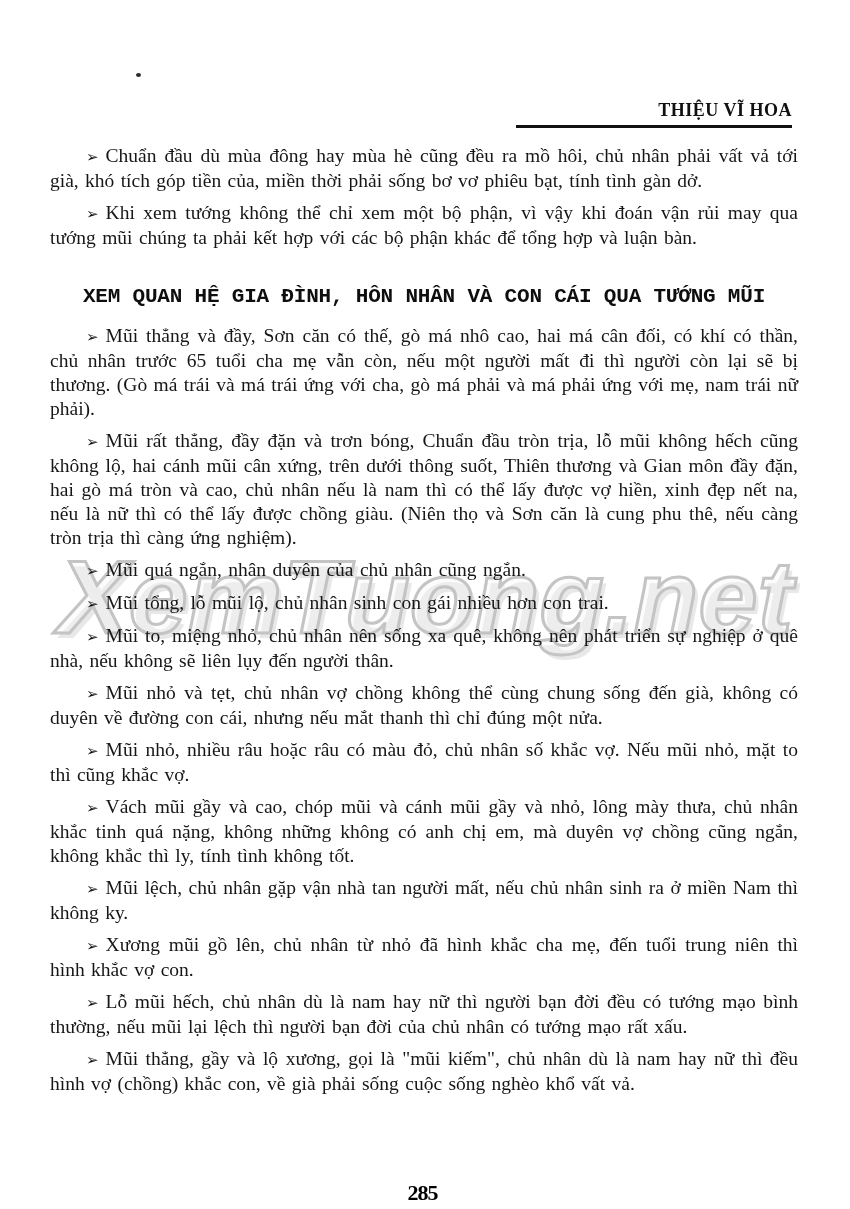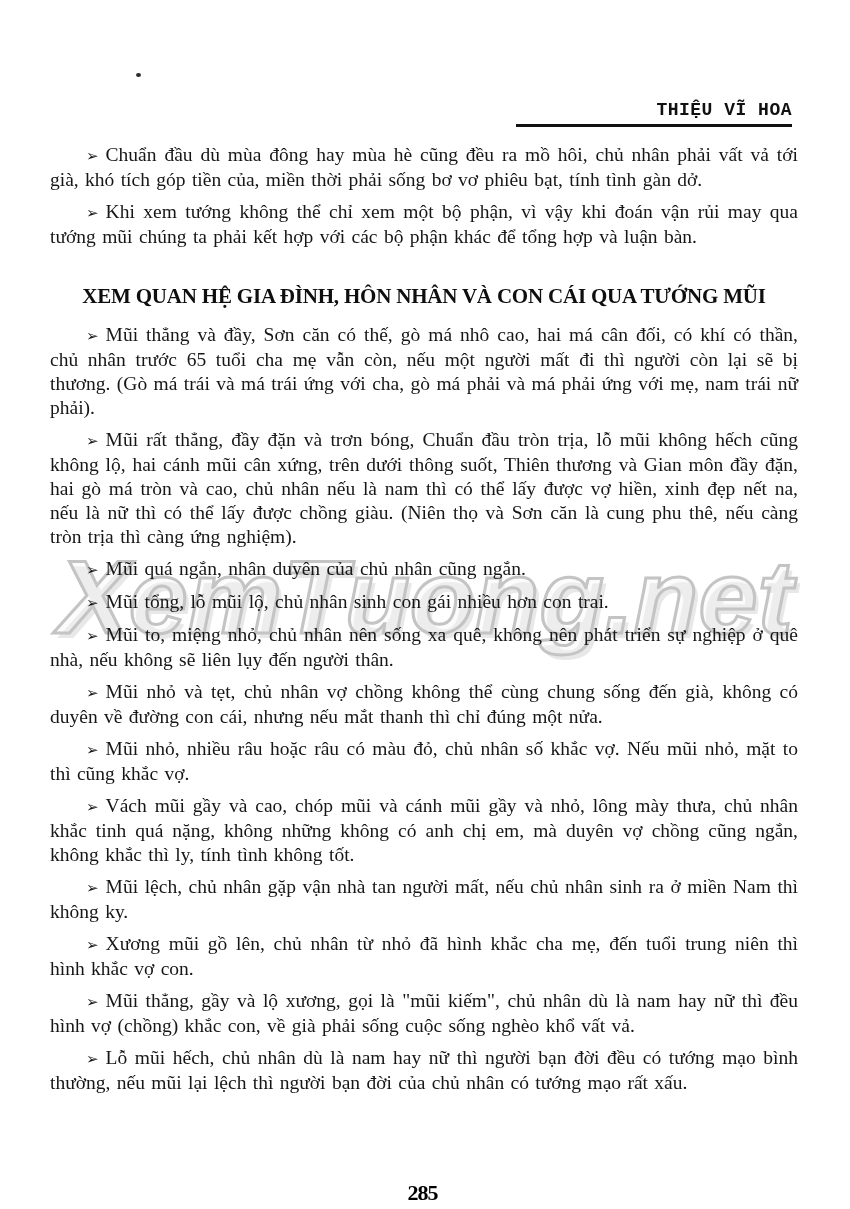--- a/index.html
+++ b/index.html
@@ -42,21 +42,21 @@
   }
   .author-wrap {
     width: 276px;
     margin-left: auto;
     margin-right: 6px;
     text-align: right;
     border-bottom: 3px solid #111;
     padding-bottom: 4px;
   }
   .author {
-    font-family: Liberation Mono, monospace;
+    font-family: Liberation Serif, serif;
     font-weight: bold;
     font-size: 18px;
     letter-spacing: 0.5px;
     color: #111;
     white-space: nowrap;
   }
   .body-text { margin-top: 16px; }
   p.para {
     font-size: 19.5px;
     line-height: 24px;
@@ -64,21 +64,21 @@
     text-indent: 36px;
     word-spacing: 1.5px;
     margin-bottom: 8px;
   }
   p.para .bullet {
     font-family: "DejaVu Sans", sans-serif;
     font-size: 15px;
     margin-right: 7px;
   }
   h2.section-title {
-    font-family: Liberation Serif, serif;
+    font-family: Liberation Mono, monospace;
     font-weight: bold;
     font-size: 21px;
     line-height: 26px;
     letter-spacing: -0.2px;
     text-align: center;
     color: #0e0e0e;
     margin: 34px 0 14px 0;
     white-space: nowrap;
   }
   
@@ -145,21 +145,21 @@
       <p class="para"><span class="bullet">➢</span><span>Mũi thẳng và đầy, Sơn căn có thế, gò má nhô cao, hai má cân đối, có khí có thần, chủ nhân trước 65 tuổi cha mẹ vẫn còn, nếu một người mất đi thì người còn lại sẽ bị thương. (Gò má trái và má trái ứng với cha, gò má phải và má phải ứng với mẹ, nam trái nữ phải).</span></p>
       <p class="para"><span class="bullet">➢</span><span>Mũi rất thẳng, đầy đặn và trơn bóng, Chuẩn đầu tròn trịa, lỗ mũi không hếch cũng không lộ, hai cánh mũi cân xứng, trên dưới thông suốt, Thiên thương và Gian môn đầy đặn, hai gò má tròn và cao, chủ nhân nếu là nam thì có thể lấy được vợ hiền, xinh đẹp nết na, nếu là nữ thì có thể lấy được chồng giàu. (Niên thọ và Sơn căn là cung phu thê, nếu càng tròn trịa thì càng ứng nghiệm).</span></p>
       <p class="para"><span class="bullet">➢</span><span>Mũi quá ngắn, nhân duyên của chủ nhân cũng ngắn.</span></p>
       <p class="para"><span class="bullet">➢</span><span>Mũi tổng, lỗ mũi lộ, chủ nhân sinh con gái nhiều hơn con trai.</span></p>
       <p class="para"><span class="bullet">➢</span><span>Mũi to, miệng nhỏ, chủ nhân nên sống xa quê, không nên phát triển sự nghiệp ở quê nhà, nếu không sẽ liên lụy đến người thân.</span></p>
       <p class="para"><span class="bullet">➢</span><span>Mũi nhỏ và tẹt, chủ nhân vợ chồng không thể cùng chung sống đến già, không có duyên về đường con cái, nhưng nếu mắt thanh thì chỉ đúng một nửa.</span></p>
       <p class="para"><span class="bullet">➢</span><span>Mũi nhỏ, nhiều râu hoặc râu có màu đỏ, chủ nhân số khắc vợ. Nếu mũi nhỏ, mặt to thì cũng khắc vợ.</span></p>
       <p class="para"><span class="bullet">➢</span><span>Vách mũi gầy và cao, chóp mũi và cánh mũi gầy và nhỏ, lông mày thưa, chủ nhân khắc tinh quá nặng, không những không có anh chị em, mà duyên vợ chồng cũng ngắn, không khắc thì ly, tính tình không tốt.</span></p>
       <p class="para"><span class="bullet">➢</span><span>Mũi lệch, chủ nhân gặp vận nhà tan người mất, nếu chủ nhân sinh ra ở miền Nam thì không ky.</span></p>
       <p class="para"><span class="bullet">➢</span><span>Xương mũi gồ lên, chủ nhân từ nhỏ đã hình khắc cha mẹ, đến tuổi trung niên thì hình khắc vợ con.</span></p>
+      <p class="para"><span class="bullet">➢</span><span>Lỗ mũi hếch, chủ nhân dù là nam hay nữ thì người bạn đời đều có tướng mạo bình thường, nếu mũi lại lệch thì người bạn đời của chủ nhân có tướng mạo rất xấu.</span></p>
       <p class="para"><span class="bullet">➢</span><span>Mũi thẳng, gầy và lộ xương, gọi là "mũi kiếm", chủ nhân dù là nam hay nữ thì đều hình vợ (chồng) khắc con, về già phải sống cuộc sống nghèo khổ vất vả.</span></p>
-      <p class="para"><span class="bullet">➢</span><span>Lỗ mũi hếch, chủ nhân dù là nam hay nữ thì người bạn đời đều có tướng mạo bình thường, nếu mũi lại lệch thì người bạn đời của chủ nhân có tướng mạo rất xấu.</span></p>
 
     </div>
   </div>
 
   <div class="page-number">285</div>
 
 </div>
 
 </body></html>

